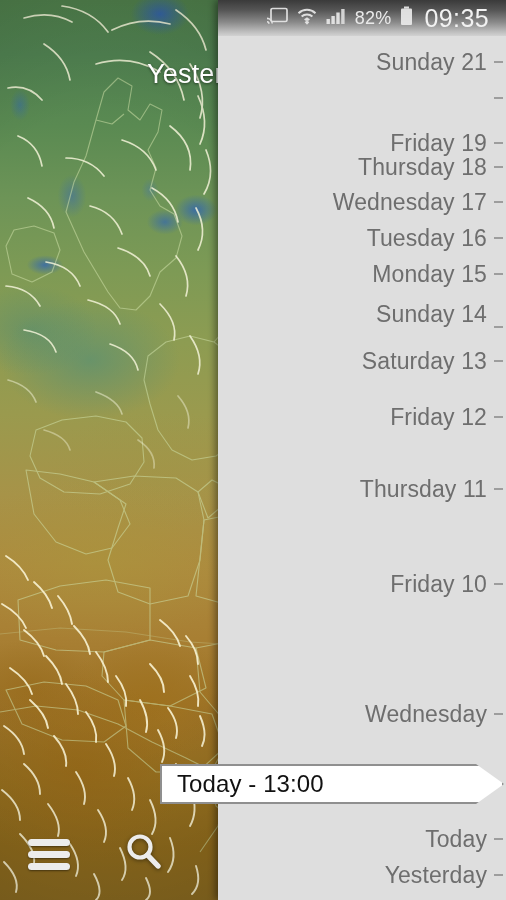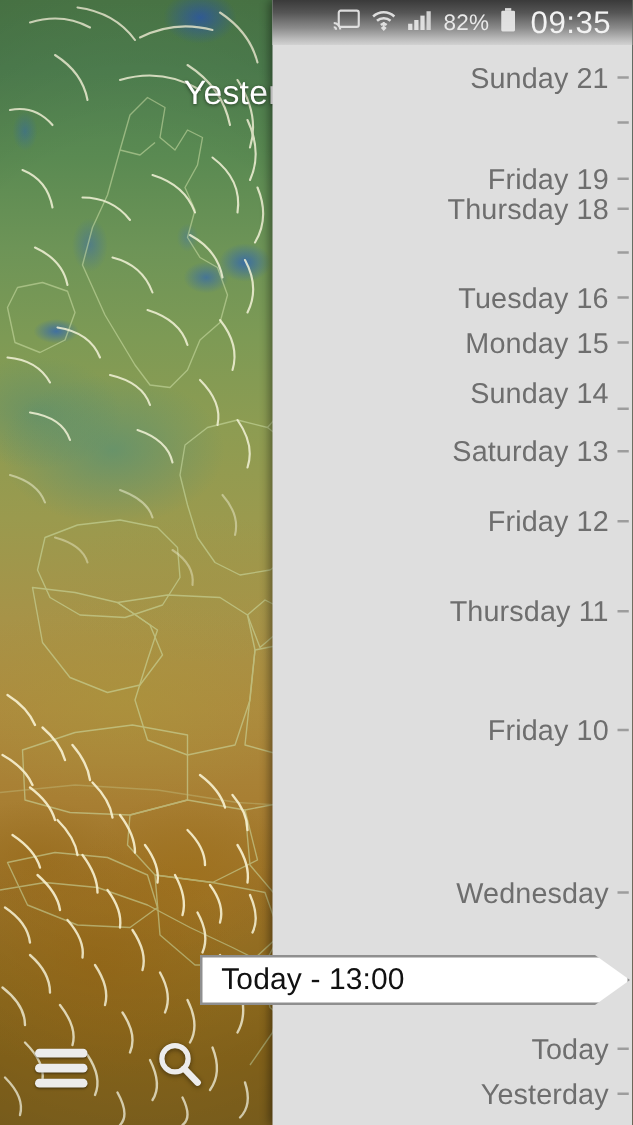--- a/index.html
+++ b/index.html
@@ -316,20 +316,21 @@
         </div>
         <div class="day-row" style="top: 120px; margin-top: 10px;">
           <span class="day-label">Friday 19</span>
           <span class="day-tick"></span>
         </div>
         <div class="day-row" style="top: 154px;">
           <span class="day-label">Thursday 18</span>
           <span class="day-tick"></span>
         </div>
         <div class="day-row" style="top: 189px;">
+          <span class="day-label">Wednesday 17</span>
           <span class="day-tick"></span>
         </div>
         <div class="day-row" style="top: 225px;">
           <span class="day-label">Tuesday 16</span>
           <span class="day-tick"></span>
         </div>
         <div class="day-row" style="top: 261px;">
           <span class="day-label">Monday 15</span>
           <span class="day-tick"></span>
         </div>

